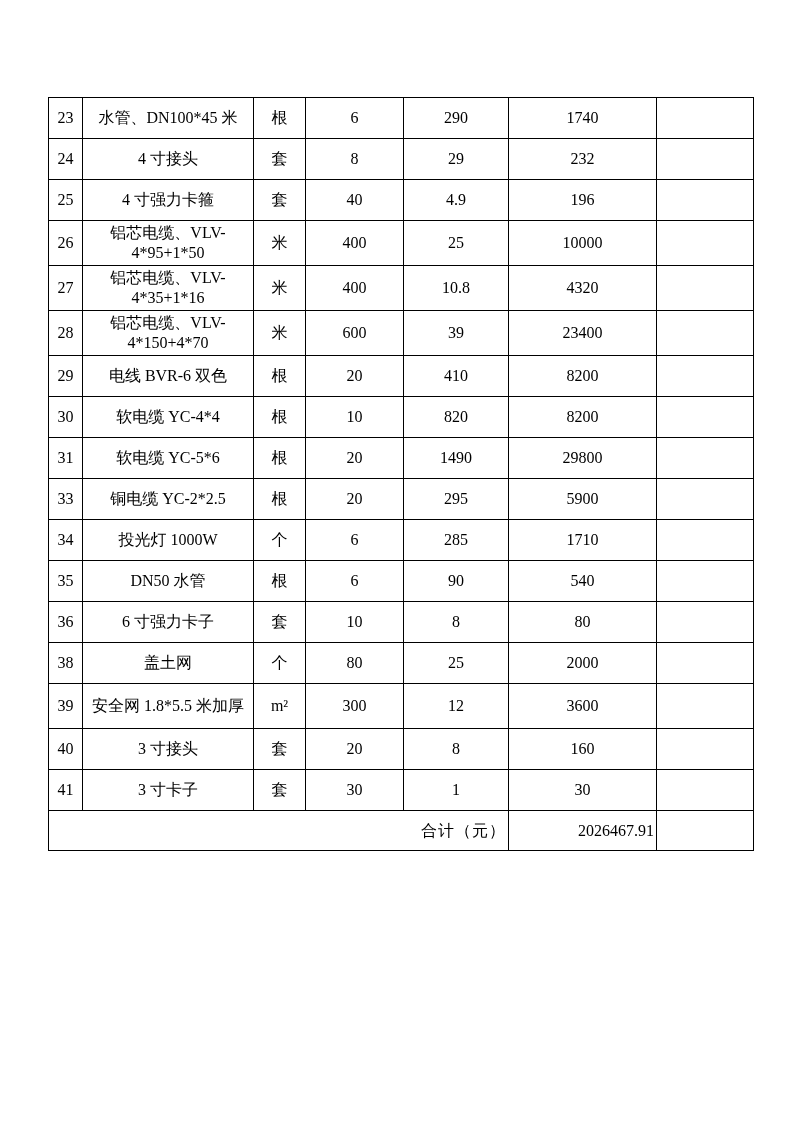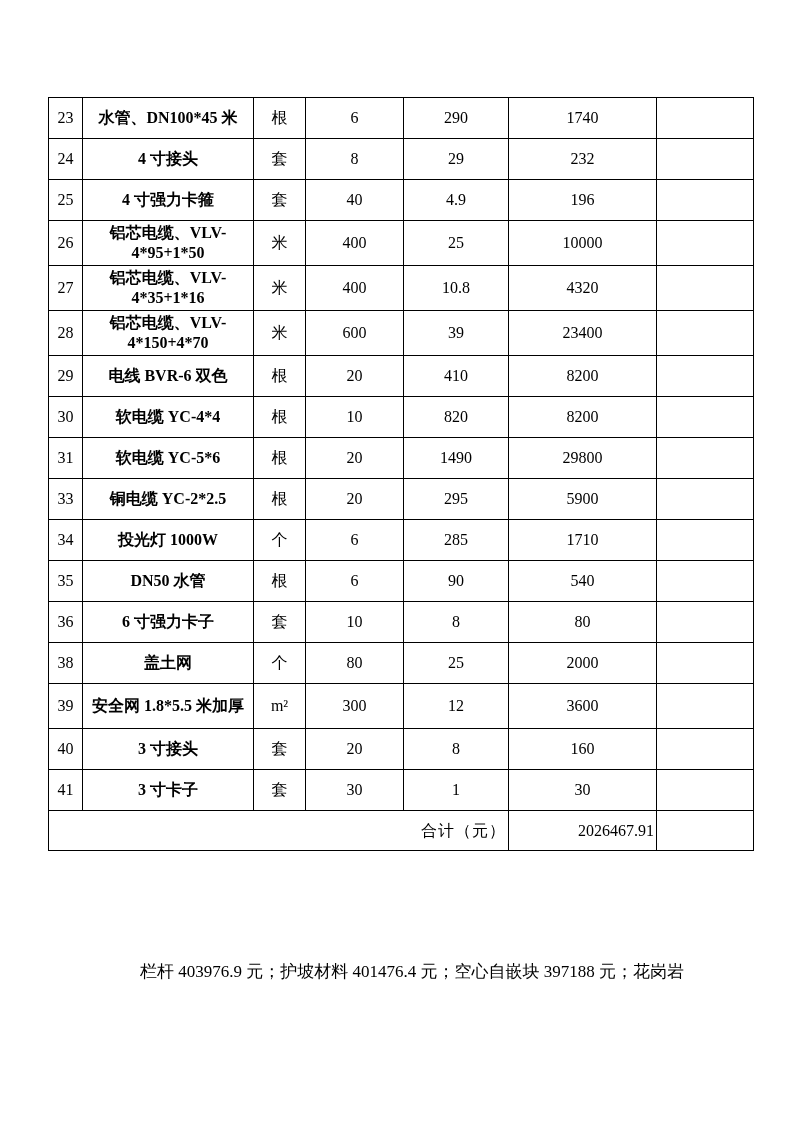--- a/index.html
+++ b/index.html
@@ -25,21 +25,21 @@
     text-align: center;
     vertical-align: middle;
     font-size: 16px;
     line-height: 20px;
     padding: 0 2px;
     height: 40px;
     overflow: hidden;
     word-break: break-word;
   }
   table.materials tr.tall td { height: 44px; }
-  td.c-name { padding: 0 5px; font-weight: bold; }
+  td.c-name { padding: 0 5px; }
   td.c-unit { font-size: 15px; }
   tr.summary-row td { height: 39px; text-align: right; }
   td.sum-label { letter-spacing: 1px; }
 
   .footer-para {
     position: absolute;
     left: 110px; top: 957px;
     width: 580px;
     font-size: 17px;
     line-height: 30px;
@@ -220,16 +220,15 @@
     <tfoot>
       <tr class="summary-row">
         <td colspan="5" class="sum-label">合计（元）</td>
         <td class="c-total">2026467.91</td>
         <td class="c-note"></td>
       </tr>
     </tfoot>
   </table>
 
   <div class="footer-para">
-    <div class="line-1">栏杆 403976.9 元；护坡材料 401476.4 元；空心自嵌块 397188 元；花岗岩</div>
   </div>
 
 </div>
 
 </body></html>

